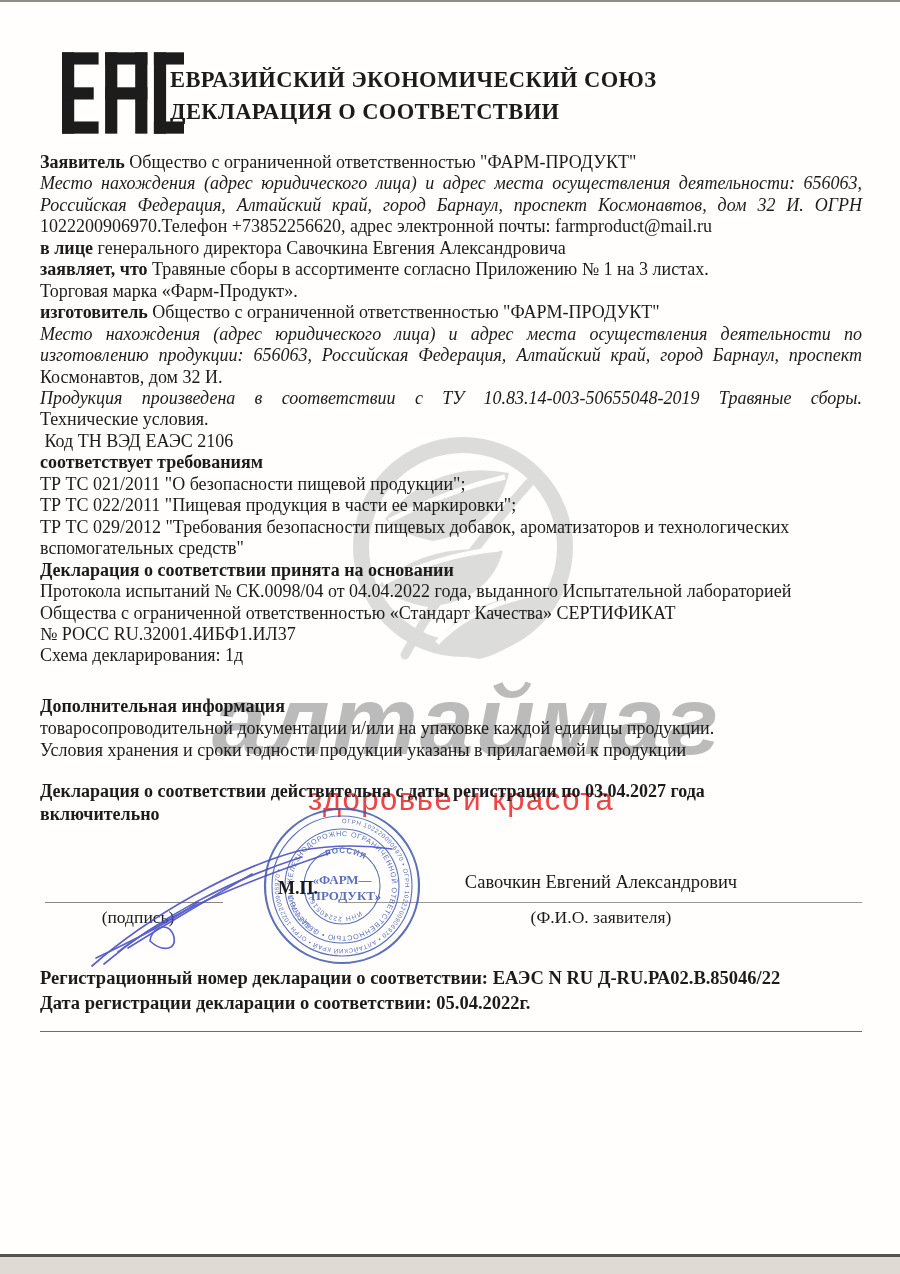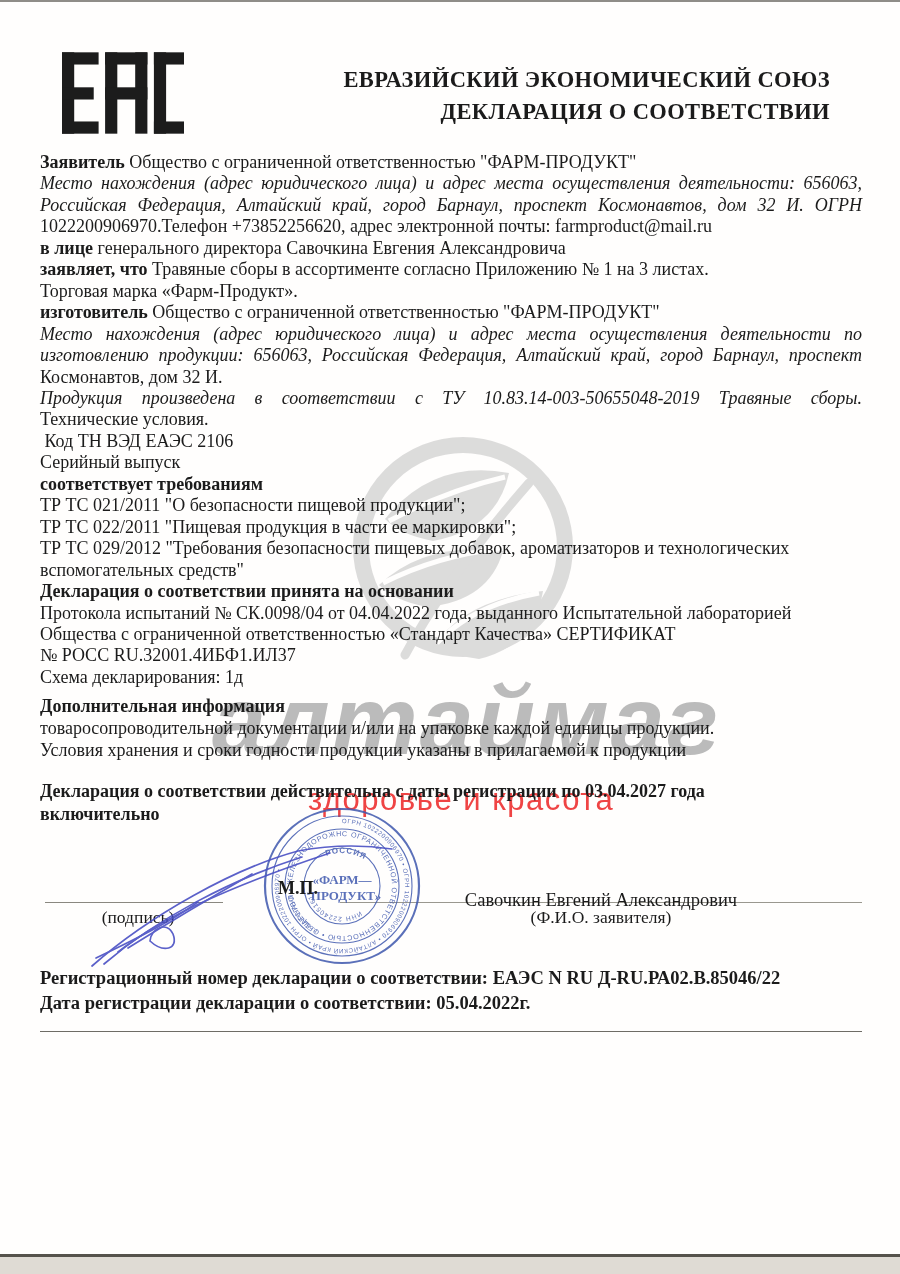--- a/index.html
+++ b/index.html
@@ -3,21 +3,21 @@
 <meta charset="utf-8">
 <style>
   html,body{margin:0;padding:0;background:#e9e7e2;}
   .page{position:relative;width:900px;height:1274px;background:#fffefd;overflow:hidden;
         font-family:"Liberation Serif",serif;color:#1b1b1b;}
   .edge-top{position:absolute;left:0;top:0;width:100%;height:2px;background:#8f8d88;}
   .edge-bottom-line{position:absolute;left:0;top:1254px;width:100%;height:3px;background:#55524b;}
   .edge-bottom-strip{position:absolute;left:0;top:1257px;width:100%;height:17px;background:#dfdbd4;}
 
   .eac{position:absolute;left:62px;top:52px;}
-  .header-title{position:absolute;left:170px;top:64px;width:660px;text-align:right;
+  .header-title{position:absolute;left:170px;top:64px;width:660px;text-align:left;
                 font-weight:bold;font-size:22.5px;line-height:32px;letter-spacing:.4px;}
 
   .lines{position:absolute;left:40px;width:822px;font-size:18px;z-index:2;}
   .tline{line-height:var(--lh,21.45px);min-height:var(--lh,21.45px);white-space:pre-wrap;}
   .tline b{font-weight:bold;}
   .just{text-align:justify;text-align-last:justify;font-style:italic;}
 
   .body-block{top:152px;}
   .add-block{top:695px;--lh:22px;}
   .valid-block{top:780px;--lh:22.5px;}
@@ -30,21 +30,21 @@
             font-size:97px;line-height:97px;color:#adadad;opacity:.82;letter-spacing:2px;}
   .wm-tag{left:308px;top:783px;font-family:"Liberation Sans",sans-serif;font-size:31px;
           line-height:34px;color:#ef4444;letter-spacing:1.5px;}
 
   
   .sig-svg{position:absolute;left:0;top:0;z-index:5;pointer-events:none;}
   .sig-line{position:absolute;top:902px;border-top:1.5px solid #8a8880;z-index:3;}
   .sig-line.l{left:45px;width:178px;}
   .sig-line.r{left:340px;width:522px;border-color:#9a988f;}
   .sig-caption{position:absolute;top:907px;left:58px;width:160px;text-align:center;font-size:17.5px;z-index:3;}
-  .fio-name{position:absolute;top:872px;left:340px;width:522px;text-align:center;font-size:18.5px;z-index:3;margin-top:18px;}
+  .fio-name{position:absolute;top:872px;left:340px;width:522px;text-align:center;font-size:18.5px;z-index:3;}
   .fio-caption{position:absolute;top:907px;left:340px;width:522px;text-align:center;font-size:17.5px;z-index:3;}
   .mp{position:absolute;left:278px;top:878px;font-weight:bold;font-size:18px;z-index:6;}
   .stamp{position:absolute;left:262px;top:806px;z-index:4;opacity:.85;}
 
   .sep-line{position:absolute;left:40px;top:1031px;width:822px;border-top:1.5px solid #6e6c66;z-index:2;}
 </style>
 </head>
 <body>
 
 <div class="page">
@@ -95,21 +95,20 @@
       <div class="tline"><b>в лице </b><span>генерального директора Савочкина Евгения Александровича</span></div>
       <div class="tline"><b>заявляет, что </b><span>Травяные сборы в ассортименте согласно Приложению № 1 на 3 листах.</span></div>
       <div class="tline"><span>Торговая марка «Фарм-Продукт».</span></div>
       <div class="tline"><b>изготовитель </b><span>Общество с ограниченной ответственностью "ФАРМ-ПРОДУКТ"</span></div>
       <div class="tline just"><span>Место нахождения (адрес юридического лица) и адрес места осуществления деятельности по</span></div>
       <div class="tline just"><span>изготовлению продукции: 656063, Российская Федерация, Алтайский край, город Барнаул, проспект</span></div>
       <div class="tline"><span>Космонавтов, дом 32 И.</span></div>
       <div class="tline just"><span>Продукция произведена в соответствии с ТУ 10.83.14-003-50655048-2019 Травяные сборы.</span></div>
       <div class="tline"><span>Технические условия.</span></div>
       <div class="tline"><span> Код ТН ВЭД ЕАЭС 2106</span></div>
-      <div class="tline"><span>Серийный выпуск</span></div>
       <div class="tline"><b>соответствует требованиям</b></div>
       <div class="tline"><span>ТР ТС 021/2011 "О безопасности пищевой продукции";</span></div>
       <div class="tline"><span>ТР ТС 022/2011 "Пищевая продукция в части ее маркировки";</span></div>
       <div class="tline"><span>ТР ТС 029/2012 "Требования безопасности пищевых добавок, ароматизаторов и технологических</span></div>
       <div class="tline"><span>вспомогательных средств"</span></div>
       <div class="tline"><b>Декларация о соответствии принята на основании</b></div>
       <div class="tline"><span>Протокола испытаний № СК.0098/04 от 04.04.2022 года, выданного Испытательной лабораторией</span></div>
       <div class="tline"><span>Общества с ограниченной ответственностью «Стандарт Качества» СЕРТИФИКАТ</span></div>
       <div class="tline"><span>№ РОСС RU.32001.4ИБФ1.ИЛ37</span></div>
       <div class="tline"><span>Схема декларирования: 1д</span></div>

